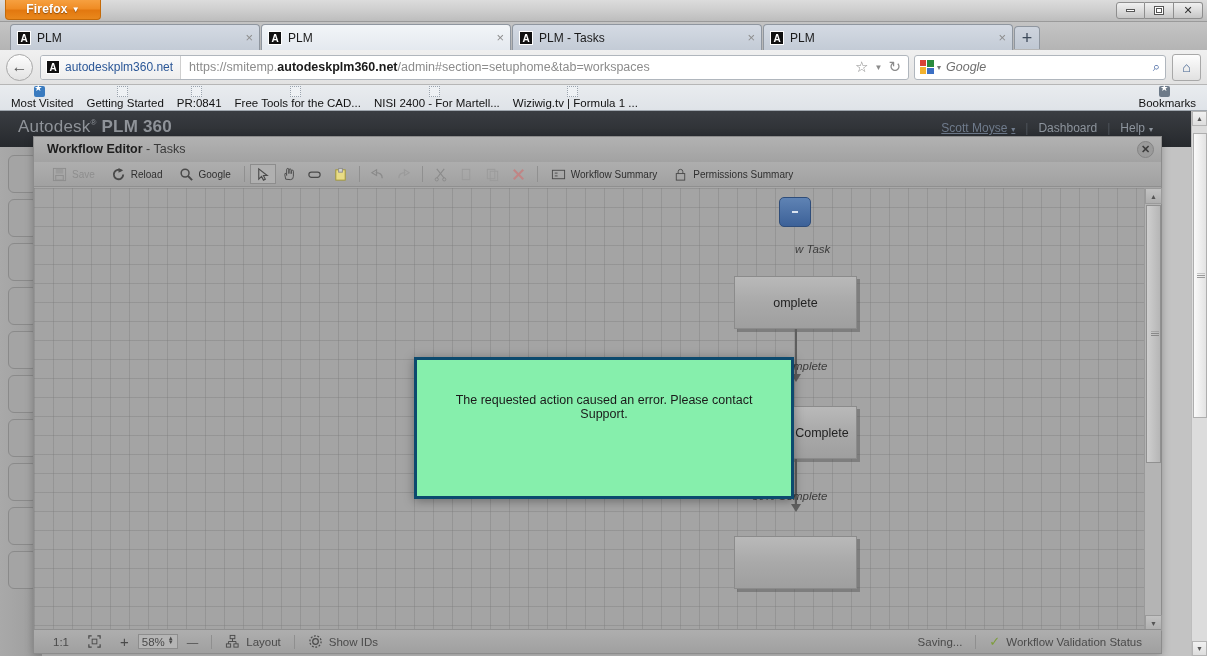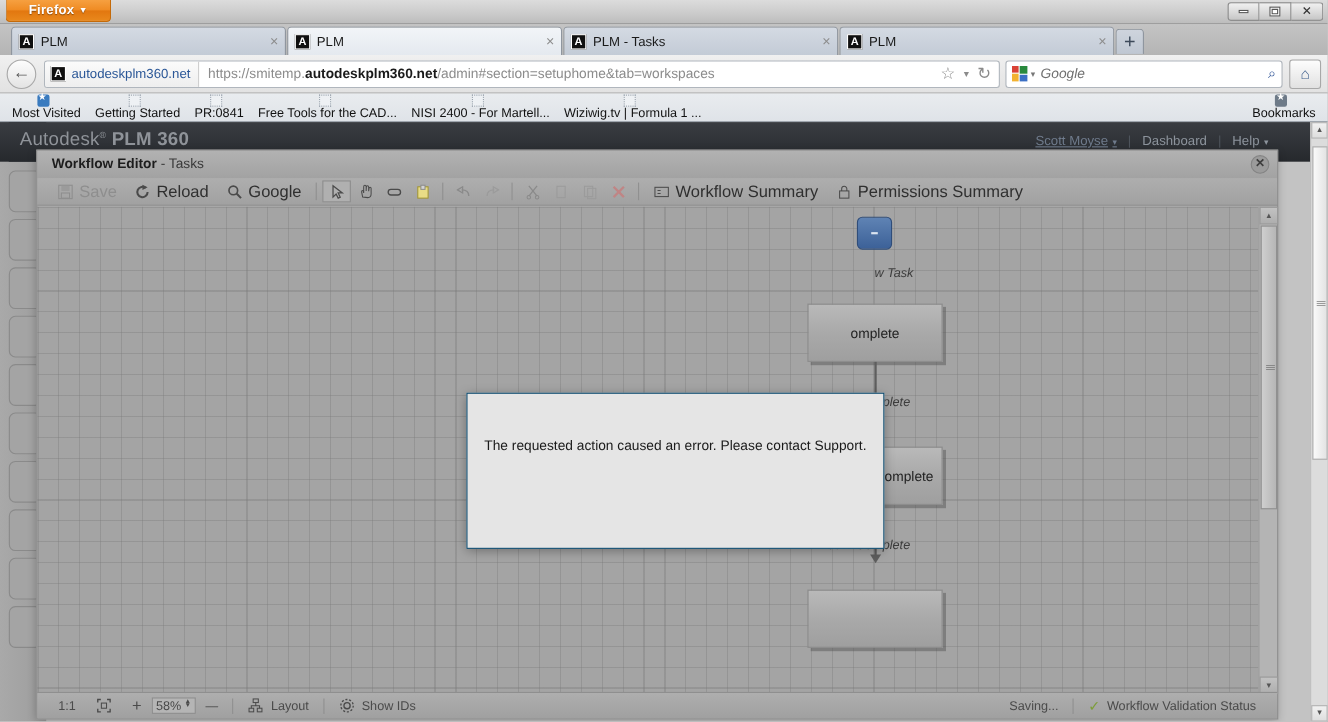--- a/index.html
+++ b/index.html
@@ -215,21 +215,21 @@
     color: #3d3d3d; font-size: 11px; line-height: 15px; text-align: center;
   }
   .toolbar {
     position: absolute; left: 0; top: 25px; width: 100%; height: 25px;
     background: linear-gradient(to bottom, #aeaeae 0%, #a1a1a1 100%);
     border-bottom: 1px solid #8f8f8f;
     display: flex; align-items: center; gap: 0; padding-left: 10px;
   }
   .tbitem {
     display: flex; align-items: center; gap: 5px; padding: 0 8px; height: 20px;
-    font-size: 15px; color: #5d5d5d; white-space: nowrap;
+    font-size: 10px; color: #5d5d5d; white-space: nowrap;
   }
   .tbitem.disabled { color: #8e8e8e; }
   .tbitem.enabled { color: #2f2f2f; }
   .tbsep { width: 1px; height: 16px; background: #909090; margin: 0 5px; }
   .tbicon { display: inline-block; width: 15px; height: 15px; flex: 0 0 15px; }
   .tbtool {
     width: 26px; height: 20px; display: flex; align-items: center; justify-content: center;
   }
   .tbtool.sel { background: #b0b0b0; border: 1px solid #8d8d8d; }
 
@@ -293,22 +293,22 @@
   .sbitem { display: flex; align-items: center; gap: 6px; padding: 0 9px; white-space: nowrap; }
   .sbsep { width: 1px; height: 14px; background: #8f8f8f; margin: 0 4px; }
   .zoombox {
     display: flex; gap: 3px;
     background: #b5b5b5; border: 1px solid #8d8d8d; padding: 1px 3px; height: 15px;
   }
   .zoombox .spin { display: flex; flex-direction: column; line-height: 4px; font-size: 6px; color: #4a4a4a; }
   .sbspacer { flex: 1 1 auto; }
   .check { color: #7d9d3a; font-size: 13px; }
   .modal {
-    position: absolute; left: 424px; top: 246px; width: 380px; height: 142px;
-    background: #e5e5e5; border: 1px solid #0c4a6e;
+    position: absolute; left: 414px; top: 246px; width: 380px; height: 142px;
+    background: #86efac; border: 3px solid #0c4a6e;
     box-shadow: 0 2px 10px rgba(0,0,0,.35); z-index: 40;
   }
   .modal-body {
     height: 93px; display: flex; align-items: center; justify-content: center;
     padding: 0 14px; font-size: 12.5px; color: #1a1a1a; text-align: center;
   }
   .modal-foot {
     height: 48px; background: #f0f0f0; border-top: 1px solid #d6d6d6;
     display: flex; align-items: center; justify-content: flex-end; padding-right: 22px;
   }

